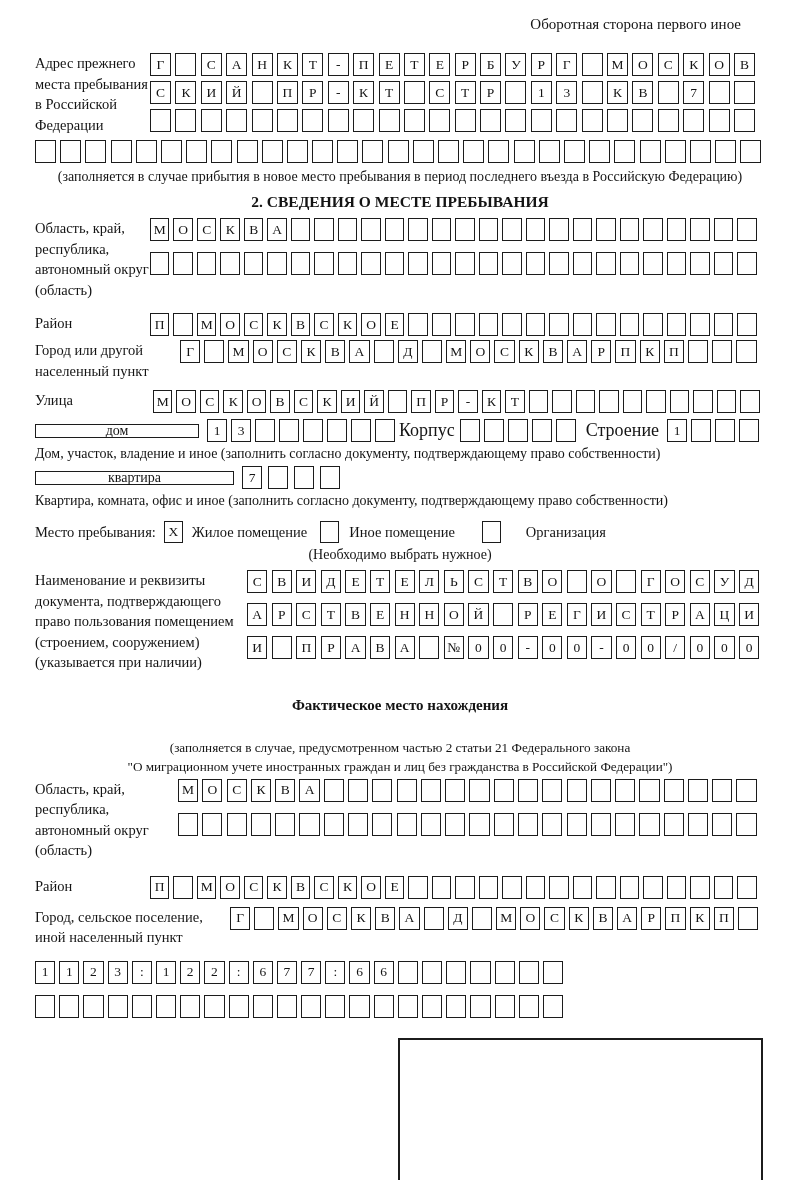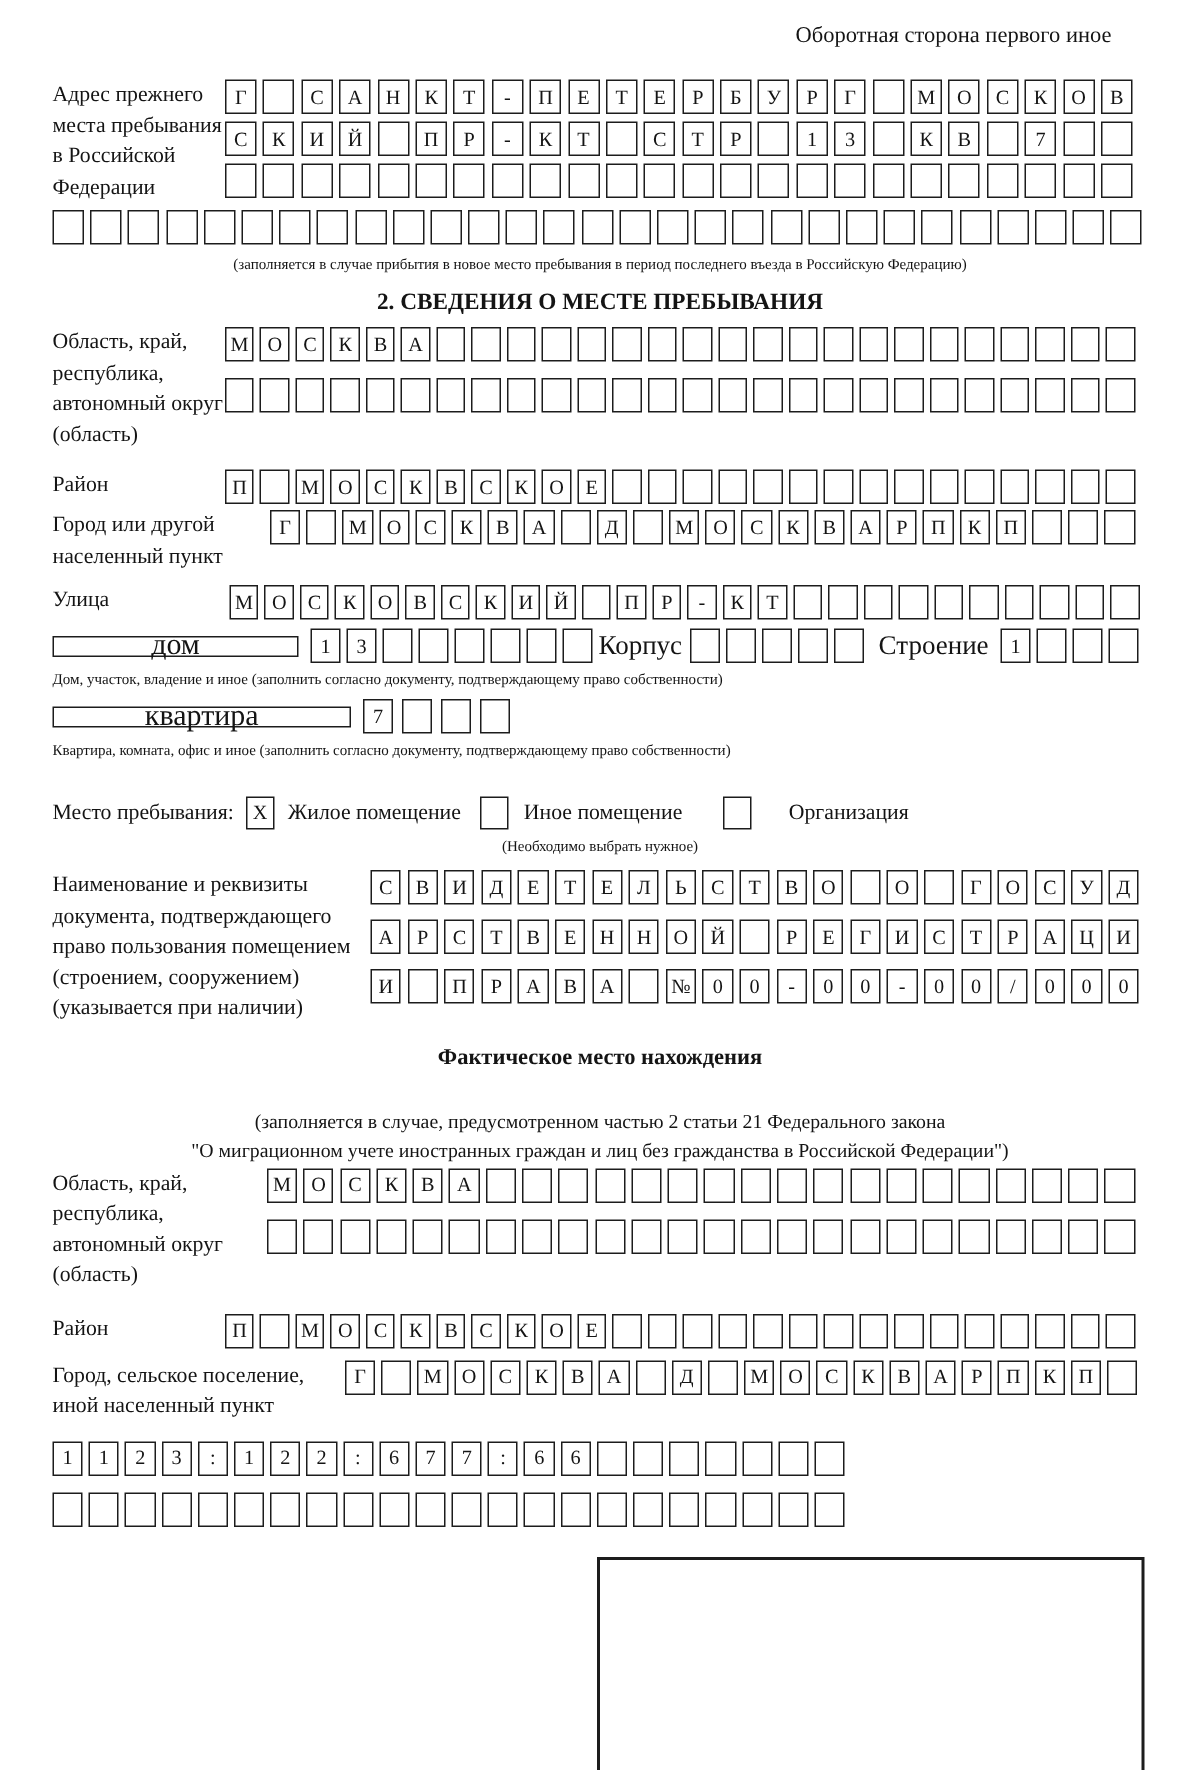--- a/index.html
+++ b/index.html
@@ -4,37 +4,37 @@
 <style>
   *{box-sizing:border-box;margin:0;padding:0}
   html,body{background:#fff}
   body{width:800px;height:1180px;position:relative;overflow:hidden;
        font-family:"Liberation Serif",serif;color:#141414}
   .page{padding:16px 35px 0 35px}
   .backnote{text-align:right;font-size:15px;padding-right:24px}
   .sectitle{text-align:center;font-weight:bold;font-size:15.5px}
   .subtitle{text-align:center;font-weight:bold;font-size:15px}
   .notes{text-align:center;font-size:13.2px;line-height:19px}
-  .caption{font-size:10px;line-height:17px}
+  .caption{font-size:14px;line-height:17px}
   .center{text-align:center}
   .field{display:flex;align-items:flex-start}
   .flabel{flex:none;font-size:14.5px;line-height:20.5px}
   .w115{width:115px}.w118{width:118px}.w143{width:143px}.w145{width:145px}
   .w193{width:193px}.w195{width:195px}.w212{width:212px}
   .rows{display:flex;flex-direction:column}
   .cells{display:flex;flex:none;--cw:20px;--cg:4px}
   .cell{flex:none;width:var(--cw);height:23px;border:1.7px solid #1c1c1c;
         margin-right:var(--cg);display:flex;align-items:center;justify-content:center;
         font-size:13.5px;line-height:1;background:#fff}
   .gap5 .cells{margin-bottom:5px}
   .gap11 .cells{margin-bottom:11px}
   .rows .cells:last-child{margin-bottom:0}
   .houserow{display:flex;align-items:center}
   .wordbox{flex:none;height:14px;border:1.7px solid #1c1c1c;display:flex;
-           align-items:center;justify-content:center;font-size:20px}
+           align-items:center;justify-content:center;font-size:14px}
   .dombox{width:164px}
   .kvbox{width:199px}
   .inlabel{flex:none;font-size:18px;line-height:23px}
   .stayrow{display:flex;align-items:center;font-size:14.5px}
   .cbox{flex:none;width:19px;height:22px;border:1.7px solid #1c1c1c;display:flex;
         align-items:center;justify-content:center;font-size:13.5px}
   .bigbox{margin-left:363px;width:365px;height:163px;border:2px solid #1c1c1c}
 </style>
 </head>
 <body>
@@ -351,21 +351,21 @@
     <div class="wordbox kvbox">квартира</div>
     <div class="cells" style="margin-left:8px;--cw:20px;--cg:6px">
         <span class="cell">7</span>
         <span class="cell"></span>
         <span class="cell"></span>
         <span class="cell"></span>
       </div>
   </div>
   <div class="caption" style="margin-top:3px">Квартира, комната, офис и иное (заполнить согласно документу, подтверждающему право собственности)</div>
 
-  <div class="stayrow" style="margin-top:22px">
+  <div class="stayrow" style="margin-top:12px">
     <span>Место пребывания:</span>
     <span class="cbox" style="margin-left:8px">X</span>
     <span style="margin-left:9px">Жилое помещение</span>
     <span class="cbox" style="margin-left:13px"></span>
     <span style="margin-left:10px">Иное помещение</span>
     <span class="cbox" style="margin-left:27px"></span>
     <span style="margin-left:25px">Организация</span>
   </div>
   <div class="caption center" style="margin-top:3px">(Необходимо выбрать нужное)</div>
 
@@ -437,21 +437,21 @@
           <span class="cell">0</span>
           <span class="cell">0</span>
           <span class="cell">/</span>
           <span class="cell">0</span>
           <span class="cell">0</span>
           <span class="cell">0</span>
         </div>
     </div>
   </div>
 
-  <div class="subtitle" style="margin-top:14px">Фактическое место нахождения</div>
+  <div class="subtitle" style="margin-top:24px">Фактическое место нахождения</div>
   <div class="notes" style="margin-top:24px">(заполняется в случае, предусмотренном частью 2 статьи 21 Федерального закона</div>
   <div class="notes">"О миграционном учете иностранных граждан и лиц без гражданства в Российской Федерации")</div>
 
   <div class="field" style="margin-top:3px">
     <div class="flabel w143">Область, край, республика, автономный округ (область)</div>
     <div class="rows gap11">
       <div class="cells" style="--cw:20.2px;--cg:4.1px">
           <span class="cell">М</span>
           <span class="cell">О</span>
           <span class="cell">С</span>

